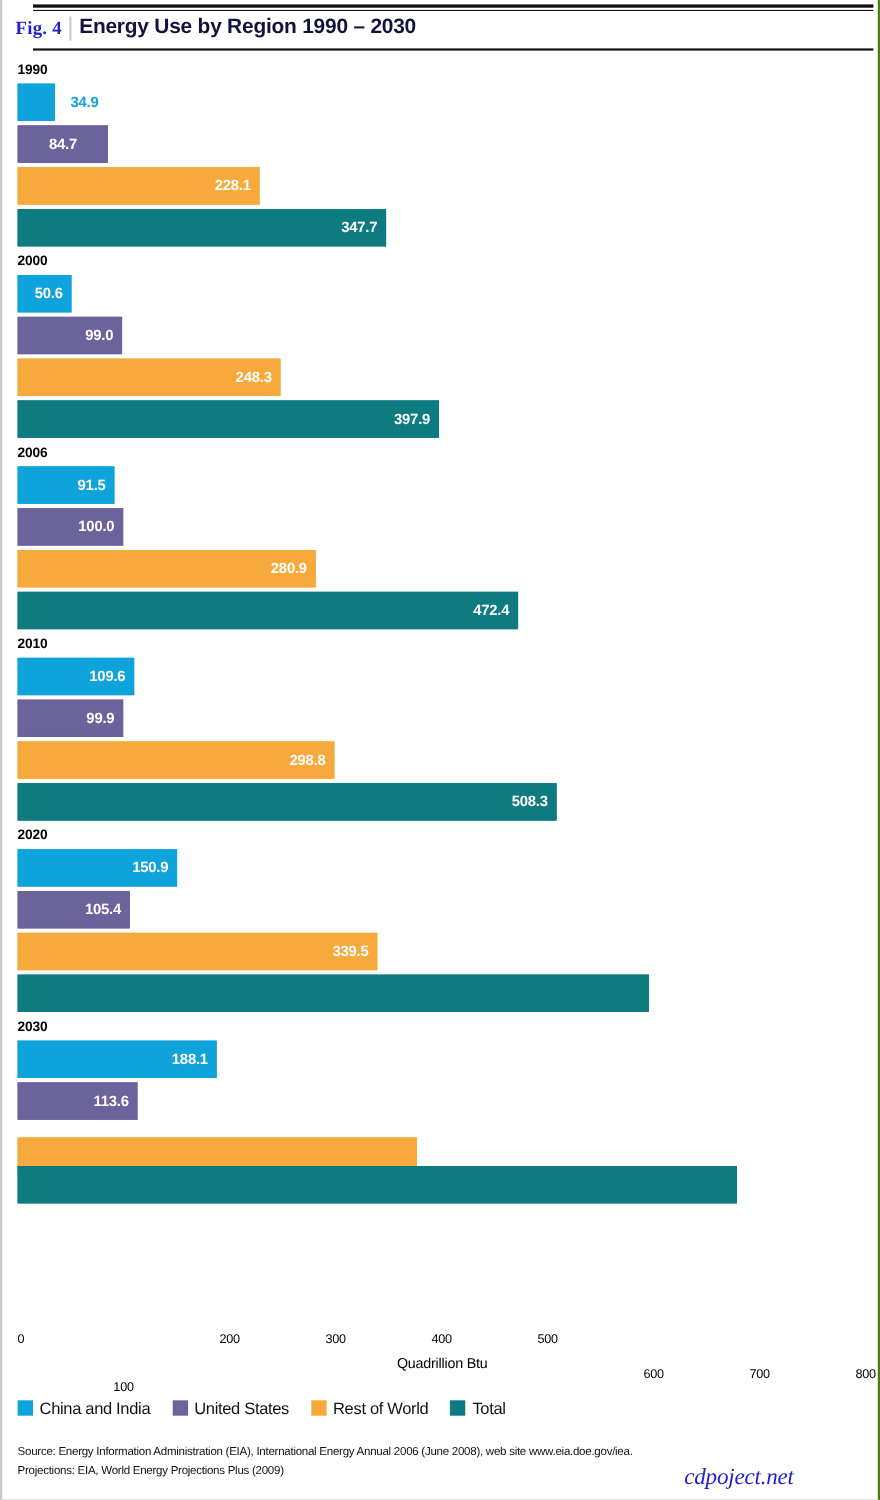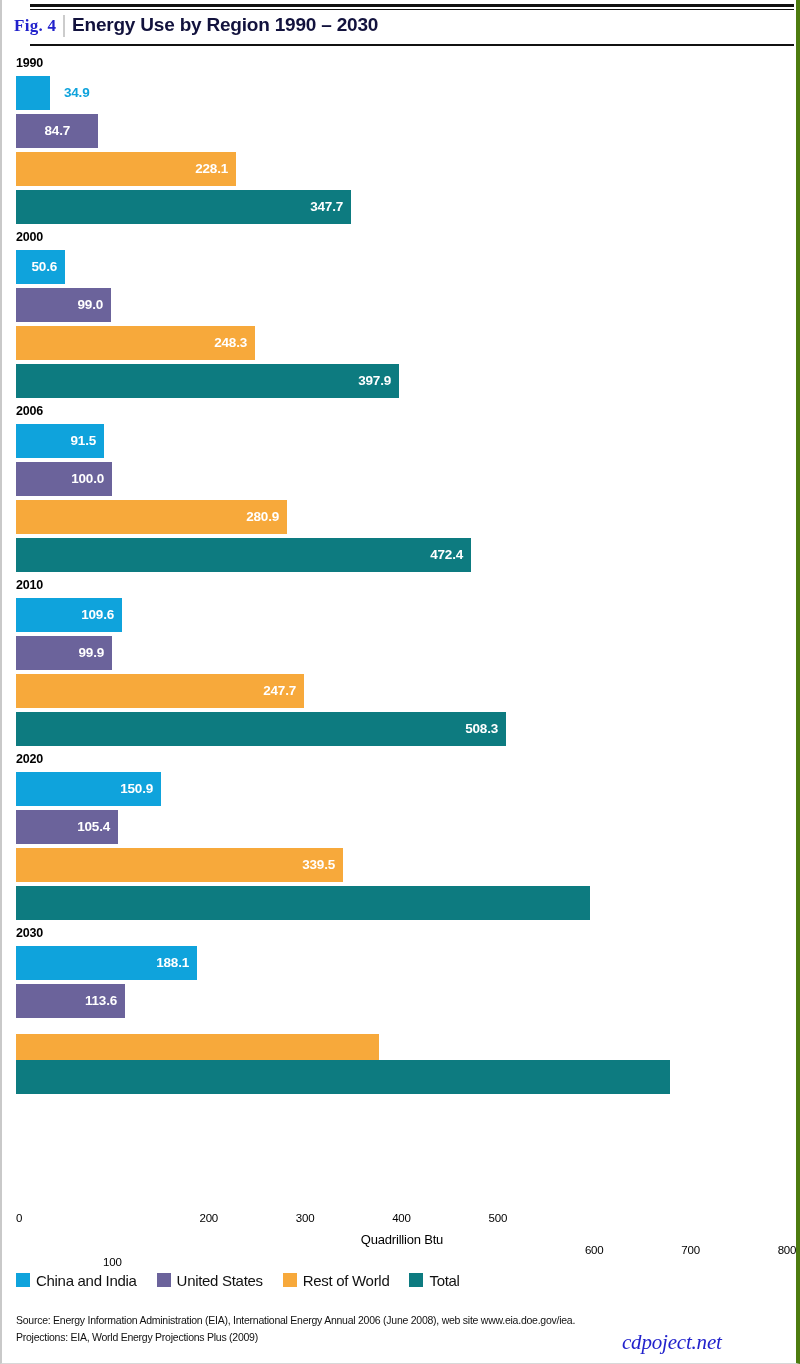--- a/index.html
+++ b/index.html
@@ -14,21 +14,21 @@
     position: relative;
     overflow: hidden;
   }
   .page {
     position: absolute;
     left: 0; top: 0;
     width: 800px;
     height: 1364px;
     box-sizing: border-box;
     border-left: 2px solid #c9c9c9;
-    border-right: 4px solid #4d7c0f;
+    border-right: 2px solid #4d7c0f;
     border-bottom: 1px solid #d8d8d8;
     background: #ffffff;
   }
 
   
   .header {
     position: absolute;
     left: 6px;
     top: 4px;
     width: 786px;
@@ -294,21 +294,21 @@
         <div class="bar-row" style="top: 20px; width: 106px;">
           <div class="bar" style="width: 106px; background: rgb(15, 163, 220); border: 1px solid rgb(15, 163, 220);"></div>
           <div class="bar-value inside">109.6</div>
         </div>
         <div class="bar-row" style="top: 58px; width: 96px;">
           <div class="bar" style="width: 96px; background: rgb(107, 99, 155); border: 1px solid rgb(107, 99, 155);"></div>
           <div class="bar-value inside">99.9</div>
         </div>
         <div class="bar-row" style="top: 96px; width: 288px;">
           <div class="bar" style="width: 288px; background: rgb(247, 169, 59); border: 1px solid rgb(247, 169, 59);"></div>
-          <div class="bar-value inside">247.7</div>
+          <div class="bar-value inside">298.8</div>
         </div>
         <div class="bar-row" style="top: 134px; width: 490px;">
           <div class="bar" style="width: 490px; background: rgb(13, 123, 128); border: 1px solid rgb(13, 123, 128);"></div>
           <div class="bar-value inside">508.3</div>
         </div>
       </div>
       <div class="group" style="height: 168px; position: absolute; left: 0px; top: 696px;">
         <div class="group-label">2020</div>
         <div class="bar-row" style="top: 20px; width: 145px;">
           <div class="bar" style="width: 145px; background: rgb(15, 163, 220); border: 1px solid rgb(15, 163, 220);"></div>

